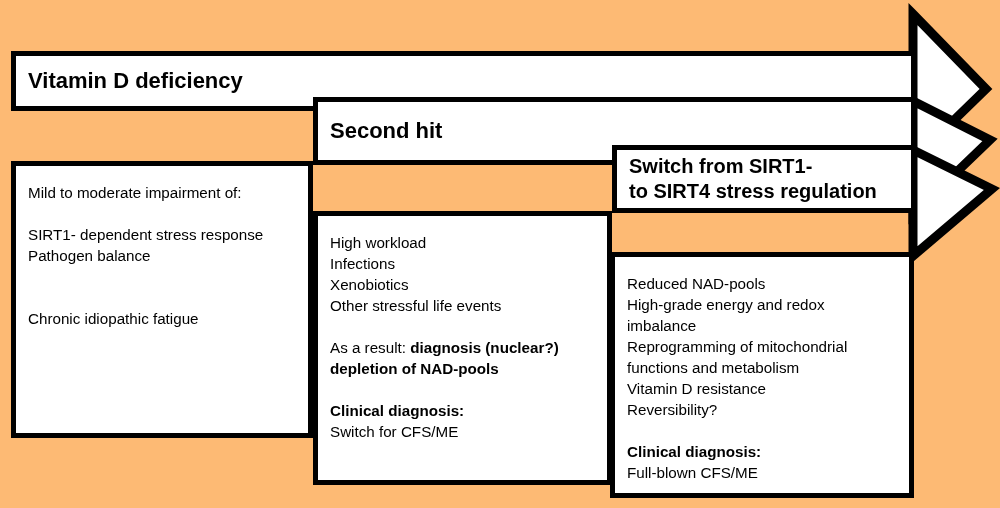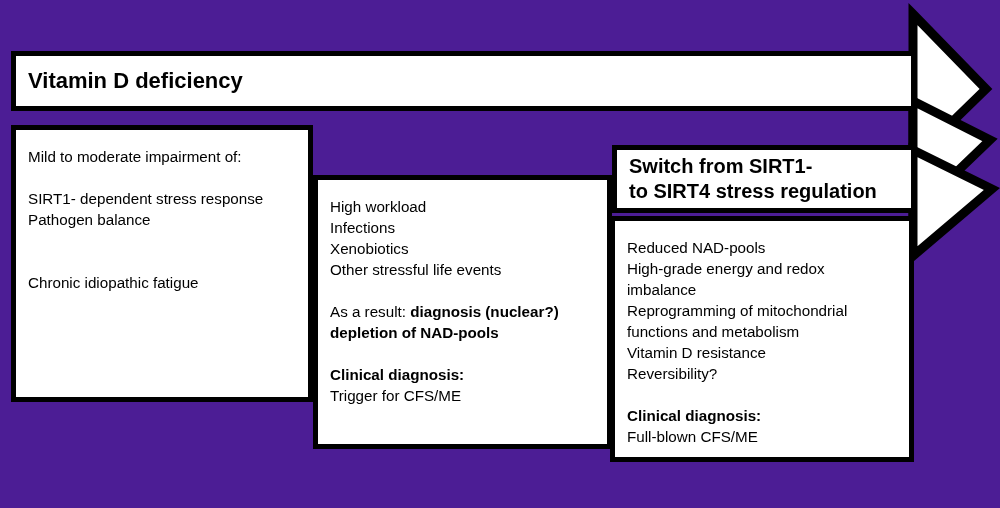--- a/index.html
+++ b/index.html
@@ -4,21 +4,21 @@
 <style>
   html, body {
     margin: 0;
     padding: 0;
     background: #ffffff;
   }
   #canvas {
     position: relative;
     width: 1000px;
     height: 508px;
-    background: #4c1d95;
+    background: #fdba74;
     font-family: "Liberation Sans", sans-serif;
     overflow: hidden;
   }
 
   
   #arrow-layer {
     position: absolute;
     left: 0;
     top: 0;
     width: 1000px;
@@ -43,20 +43,21 @@
     font-weight: bold;
     font-size: 22px;
     line-height: 1.12;
     color: #000000;
     padding-left: 12px;
     white-space: pre-line;
   }
 
   .content-box {
     padding: 16px 10px 0 12px;
+    margin-top: 36px;
   }
   .content-lines {
     font-size: 15.2px;
     line-height: 21px;
     color: #000000;
   }
   .line { white-space: pre-wrap; }
   .line.bold { font-weight: bold; }
   .line.spacer { height: 21px; }
   .line .b { font-weight: bold; }
@@ -96,33 +97,36 @@
         <div class="line">Mild to moderate impairment of:</div>
         <div class="line spacer">&nbsp;</div>
         <div class="line">SIRT1- dependent stress response</div>
         <div class="line">Pathogen balance</div>
         <div class="line spacer">&nbsp;</div>
         <div class="line spacer">&nbsp;</div>
         <div class="line">Chronic idiopathic fatigue</div>
       </div>
   </div>
 
+  <div class="box header-box" id="box-hdr-2">
+    <div class="header-title">Second hit</div>
+  </div>
 
   <div class="box content-box" id="box-body-2">
     <div class="content-lines">
         <div class="line">High workload</div>
         <div class="line">Infections</div>
         <div class="line">Xenobiotics</div>
         <div class="line">Other stressful life events</div>
         <div class="line spacer">&nbsp;</div>
         <div class="line">As a result: <span class="b">diagnosis (nuclear?)</span></div>
         <div class="line bold">depletion of NAD-pools</div>
         <div class="line spacer">&nbsp;</div>
         <div class="line bold">Clinical diagnosis:</div>
-        <div class="line">Trigger for CFS/ME</div>
+        <div class="line">Switch for CFS/ME</div>
       </div>
   </div>
 
   <div class="box header-box" id="box-hdr-3">
     <div class="header-title">Switch from SIRT1-
  to SIRT4 stress regulation</div>
   </div>
 
   <div class="box content-box" id="box-body-3">
     <div class="content-lines">

